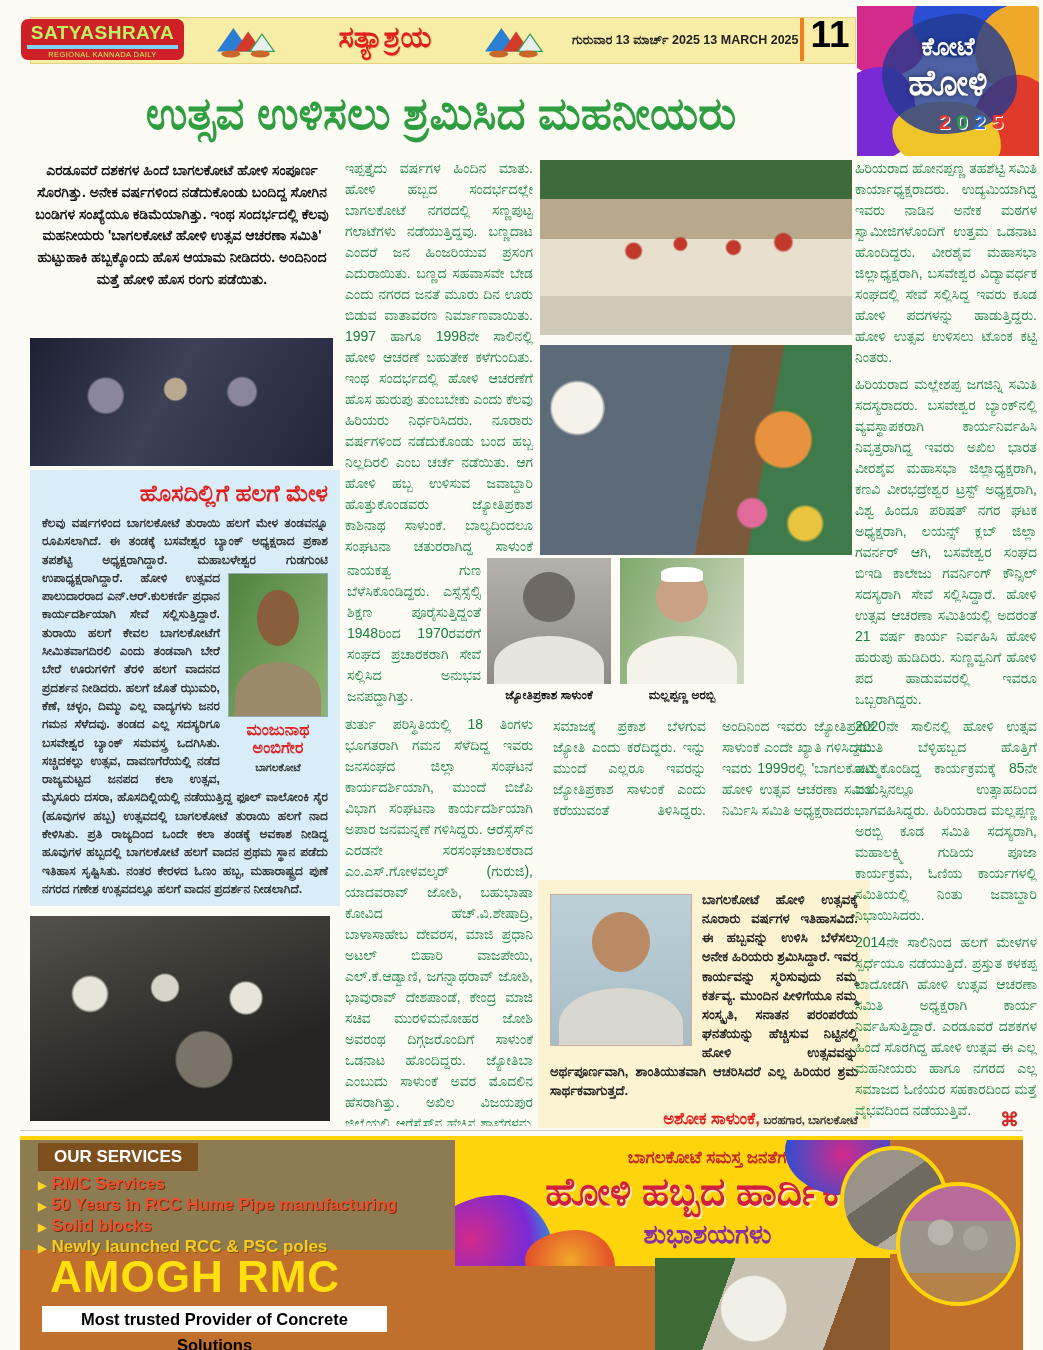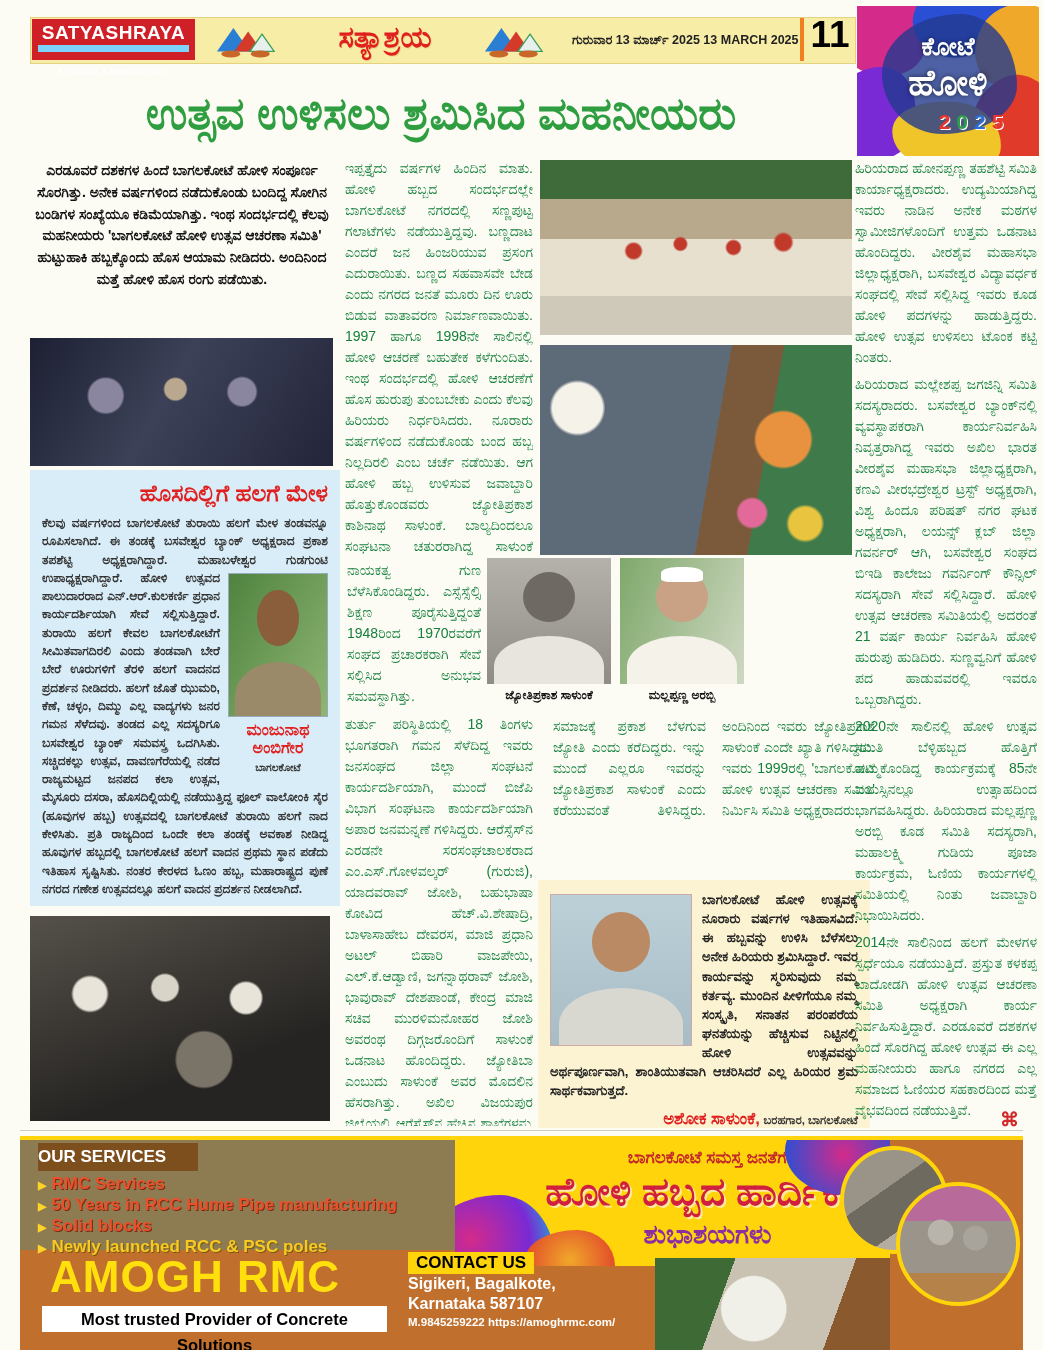--- a/index.html
+++ b/index.html
@@ -3,23 +3,23 @@
 <meta charset="utf-8">
 <style>
   html,body{margin:0;padding:0;}
   body{width:1043px;height:1350px;position:relative;background:#fcfbf4;
        font-family:"Liberation Sans",sans-serif;color:#1a1a1a;overflow:hidden;}
   .abs{position:absolute;}
   .txt{overflow:hidden;text-align:justify;}
 
   
   .head-strip{left:30px;top:17px;width:824px;height:45px;background:#f8eda6;border:1px solid #e3d27f;}
-  .mast-box{left:32px;top:19px;width:163px;height:41px;background:#cf2027;color:#ffffff;text-align:center;}
+  .mast-box{left:21px;top:19px;width:163px;height:41px;background:#cf2027;color:#bef264;text-align:center;border-radius:7px;}
   .mast-en{font-size:19px;font-weight:bold;letter-spacing:.5px;margin-top:3px;}
-  .mast-tag{font-size:7.5px;letter-spacing:.4px;border-top:7px solid #7dd3fc;margin:1px 6px 0;padding-top:15px;font-weight:bold;}
+  .mast-tag{font-size:7.5px;letter-spacing:.4px;border-top:4px solid #7dd3fc;margin:1px 6px 0;padding-top:1px;}
   .mast-kn{left:300px;top:21px;width:170px;font-size:29px;font-weight:bold;color:#e01f1f;text-align:center;text-shadow:1px 1px 0 #b3860a33;}
   .date-kn{left:572px;top:33px;font-size:12.5px;font-weight:bold;color:#222;}
   .pg-div{left:800px;top:18px;width:4px;height:43px;background:#f07f1f;}
   .pg-num{left:808px;top:14px;width:44px;font-size:37px;font-weight:bold;color:#000;text-align:center;}
   .m-icon{top:22px;width:78px;height:38px;}
 
   
   .holi{left:857px;top:6px;width:182px;height:150px;background:#fff;overflow:hidden;}
   .blob{position:absolute;border-radius:58% 42% 55% 45%/50% 60% 40% 50%;}
   .holi-t1{left:0;top:26px;width:182px;font-size:25px;font-weight:bold;color:#fff;text-align:center;text-shadow:0 0 4px #0008;z-index:5;}
@@ -112,21 +112,21 @@
   .op-name{font-size:16.5px;font-weight:bold;color:#e01f1f;}
   .op-suffix{font-size:11.5px;color:#333;}
 
   
   .hrline{left:20px;top:1130px;width:1003px;height:1px;background:#cfcabb;}
 
   
   .adwrap{left:20px;top:1136px;width:1003px;height:214px;background:#c06f2c;border-top:4px solid #ffd40a;box-sizing:border-box;overflow:hidden;}
   .svc-panel{left:0;top:0;width:440px;height:110px;background:#8d7b52;}
   .svc-title{left:18px;top:3px;width:160px;height:28px;background:#7d4f1d;color:#fff;font-size:17px;font-weight:bold;
-             text-align:left;line-height:28px;}
+             text-align:center;line-height:28px;}
   .svc-list{left:18px;top:34px;width:410px;}
   .svc{font-size:17px;font-weight:bold;line-height:19px;white-space:nowrap;}
   .svc::before{content:"▶";color:#ffd327;font-size:11px;margin-right:5px;}
   .svc:nth-child(1) span{color:#e8512b;text-shadow:1px 1px 0 #7a2a10;}
   .svc:nth-child(2) span{color:#e8512b;text-shadow:1px 1px 0 #7a2a10;}
   .svc:nth-child(3) span{color:#e8512b;text-shadow:1px 1px 0 #7a2a10;}
   .svc:nth-child(4) span{color:#f7c922;text-shadow:1px 1px 0 #7a5a10;}
   .greet-panel{left:435px;top:0;width:435px;height:126px;background:#ffd40a;overflow:hidden;}
   .g1{margin:8px 0 0 70px;font-size:17px;font-weight:bold;color:#c3272b;text-align:center;}
   .g2{margin:2px 0 0 40px;font-size:39px;font-weight:bold;color:#d01f3f;text-align:center;text-shadow:2px 2px 0 #ffe9a0;}
@@ -208,21 +208,21 @@
         <span class="bb-place" style="display:block">ಬಾಗಲಕೋಟೆ</span>
       </span>
       <span>ಪಾಲುದಾರರಾದ ಎನ್.ಆರ್.ಕುಲಕರ್ಣಿ ಪ್ರಧಾನ ಕಾರ್ಯದರ್ಶಿಯಾಗಿ ಸೇವೆ ಸಲ್ಲಿಸುತ್ತಿದ್ದಾರೆ. ತುರಾಯಿ ಹಲಗೆ ಕೇವಲ ಬಾಗಲಕೋಟೆಗೆ ಸೀಮಿತವಾಗದಿರಲಿ ಎಂದು ತಂಡವಾಗಿ ಬೇರೆ ಬೇರೆ ಊರುಗಳಿಗೆ ತೆರಳಿ ಹಲಗೆ ವಾದನದ ಪ್ರದರ್ಶನ ನೀಡಿದರು. ಹಲಗೆ ಜೊತೆ ಝುಮರಿ, ಕೆಣೆ, ಚಳ್ಳಂ, ದಿಮ್ಮು ಎಲ್ಲ ವಾದ್ಯಗಳು ಜನರ ಗಮನ ಸೆಳೆದವು. ತಂಡದ ಎಲ್ಲ ಸದಸ್ಯರಿಗೂ ಬಸವೇಶ್ವರ ಬ್ಯಾಂಕ್ ಸಮವಸ್ತ್ರ ಒದಗಿಸಿತು. ಸಚ್ಚಿದಕಲ್ಲು ಉತ್ಸವ, ದಾವಣಗೆರೆಯಲ್ಲಿ ನಡೆದ ರಾಜ್ಯಮಟ್ಟದ ಜನಪದ ಕಲಾ ಉತ್ಸವ, ಮೈಸೂರು ದಸರಾ, ಹೊಸದಿಲ್ಲಿಯಲ್ಲಿ ನಡೆಯುತ್ತಿದ್ದ ಫೂಲ್ ವಾಲೋಂಕಿ ಸೈರ (ಹೂವುಗಳ ಹಬ್ಬ) ಉತ್ಸವದಲ್ಲಿ ಬಾಗಲಕೋಟೆ ತುರಾಯಿ</span>
       <span>ಹಲಗೆ ನಾದ ಕೇಳಿಸಿತು. ಪ್ರತಿ ರಾಜ್ಯದಿಂದ ಒಂದೇ ಕಲಾ ತಂಡಕ್ಕೆ ಅವಕಾಶ ನೀಡಿದ್ದ ಹೂವುಗಳ ಹಬ್ಬದಲ್ಲಿ ಬಾಗಲಕೋಟೆ ಹಲಗೆ ವಾದನ ಪ್ರಥಮ ಸ್ಥಾನ ಪಡೆದು ಇತಿಹಾಸ ಸೃಷ್ಟಿಸಿತು. ನಂತರ ಕೇರಳದ ಓಣಂ ಹಬ್ಬ, ಮಹಾರಾಷ್ಟ್ರದ ಪುಣೆ ನಗರದ ಗಣೇಶ ಉತ್ಸವದಲ್ಲೂ ಹಲಗೆ ವಾದನ ಪ್ರದರ್ಶನ ನೀಡಲಾಗಿದೆ.</span>
     </div>
   </div>
 
   <div class="abs photo ph-drum"></div>
 
   <div class="abs bodytx txt col2a">ಇಪ್ಪತ್ತೈದು ವರ್ಷಗಳ ಹಿಂದಿನ ಮಾತು. ಹೋಳಿ ಹಬ್ಬದ ಸಂದರ್ಭದಲ್ಲೇ ಬಾಗಲಕೋಟೆ ನಗರದಲ್ಲಿ ಸಣ್ಣಪುಟ್ಟ ಗಲಾಟೆಗಳು ನಡೆಯುತ್ತಿದ್ದವು. ಬಣ್ಣದಾಟ ಎಂದರೆ ಜನ ಹಿಂಜರಿಯುವ ಪ್ರಸಂಗ ಎದುರಾಯಿತು. ಬಣ್ಣದ ಸಹವಾಸವೇ ಬೇಡ ಎಂದು ನಗರದ ಜನತೆ ಮೂರು ದಿನ ಊರು ಬಿಡುವ ವಾತಾವರಣ ನಿರ್ಮಾಣವಾಯಿತು. 1997 ಹಾಗೂ 1998ನೇ ಸಾಲಿನಲ್ಲಿ ಹೋಳಿ ಆಚರಣೆ ಬಹುತೇಕ ಕಳೆಗುಂದಿತು. ಇಂಥ ಸಂದರ್ಭದಲ್ಲಿ ಹೋಳಿ ಆಚರಣೆಗೆ ಹೊಸ ಹುರುಪು ತುಂಬಬೇಕು ಎಂದು ಕೆಲವು ಹಿರಿಯರು ನಿರ್ಧರಿಸಿದರು. ನೂರಾರು ವರ್ಷಗಳಿಂದ ನಡೆದುಕೊಂಡು ಬಂದ ಹಬ್ಬ ನಿಲ್ಲದಿರಲಿ ಎಂಬ ಚರ್ಚೆ ನಡೆಯಿತು. ಆಗ ಹೋಳಿ ಹಬ್ಬ ಉಳಿಸುವ ಜವಾಬ್ದಾರಿ ಹೊತ್ತುಕೊಂಡವರು ಜ್ಯೋತಿಪ್ರಕಾಶ ಕಾಶಿನಾಥ ಸಾಳುಂಕೆ. ಬಾಲ್ಯದಿಂದಲೂ ಸಂಘಟನಾ ಚತುರರಾಗಿದ್ದ ಸಾಳುಂಕೆ ಹೈಸ್ಕೂಲಿನಲ್ಲಿ ಹಾಕಿ ಪಟುವಾಗಿ, ರಾಷ್ಟ್ರೀಯ ಸ್ವಯಂ ಸೇವಕ ಸಂಘದ ಸ್ವಯಂ ಸೇವಕರಾಗಿ</div>
-  <div class="abs bodytx txt col2b">ನಾಯಕತ್ವ ಗುಣ ಬೆಳೆಸಿಕೊಂಡಿದ್ದರು. ಎಸ್ಸೆಸ್ಸೆಲ್ಸಿ ಶಿಕ್ಷಣ ಪೂರೈಸುತ್ತಿದ್ದಂತೆ 1948ರಿಂದ 1970ರವರೆಗೆ ಸಂಘದ ಪ್ರಚಾರಕರಾಗಿ ಸೇವೆ ಸಲ್ಲಿಸಿದ ಅನುಭವ ಸಮವಸ್ದಾಗಿತ್ತು.</div>
+  <div class="abs bodytx txt col2b">ನಾಯಕತ್ವ ಗುಣ ಬೆಳೆಸಿಕೊಂಡಿದ್ದರು. ಎಸ್ಸೆಸ್ಸೆಲ್ಸಿ ಶಿಕ್ಷಣ ಪೂರೈಸುತ್ತಿದ್ದಂತೆ 1948ರಿಂದ 1970ರವರೆಗೆ ಸಂಘದ ಪ್ರಚಾರಕರಾಗಿ ಸೇವೆ ಸಲ್ಲಿಸಿದ ಅನುಭವ ಜನಪದ್ದಾಗಿತ್ತು.</div>
   <div class="abs bodytx txt col2c">ತುರ್ತು ಪರಿಸ್ಥಿತಿಯಲ್ಲಿ 18 ತಿಂಗಳು ಭೂಗತರಾಗಿ ಗಮನ ಸೆಳೆದಿದ್ದ ಇವರು ಜನಸಂಘದ ಜಿಲ್ಲಾ ಸಂಘಟನೆ ಕಾರ್ಯದರ್ಶಿಯಾಗಿ, ಮುಂದೆ ಬಿಜೆಪಿ ವಿಭಾಗ ಸಂಘಟನಾ ಕಾರ್ಯದರ್ಶಿಯಾಗಿ ಅಪಾರ ಜನಮನ್ನಣೆ ಗಳಿಸಿದ್ದರು. ಆರೆಸ್ಸೆಸ್‌ನ ಎರಡನೇ ಸರಸಂಘಚಾಲಕರಾದ ಎಂ.ಎಸ್.ಗೋಳವಲ್ಕರ್ (ಗುರುಜಿ), ಯಾದವರಾವ್ ಜೋಶಿ, ಬಹುಭಾಷಾ ಕೋವಿದ ಹೆಚ್.ವಿ.ಶೇಷಾದ್ರಿ, ಬಾಳಾಸಾಹೇಬ ದೇವರಸ, ಮಾಜಿ ಪ್ರಧಾನಿ ಅಟಲ್ ಬಿಹಾರಿ ವಾಜಪೇಯಿ, ಎಲ್.ಕೆ.ಆಡ್ವಾಣಿ, ಜಗನ್ನಾಥರಾವ್ ಜೋಶಿ, ಭಾವುರಾವ್ ದೇಶಪಾಂಡೆ, ಕೇಂದ್ರ ಮಾಜಿ ಸಚಿವ ಮುರಳಿಮನೋಹರ ಜೋಶಿ ಅವರಂಥ ದಿಗ್ಗಜರೊಂದಿಗೆ ಸಾಳುಂಕೆ ಒಡನಾಟ ಹೊಂದಿದ್ದರು. ಜ್ಯೋತಿಬಾ ಎಂಬುದು ಸಾಳುಂಕೆ ಅವರ ಮೊದಲಿನ ಹೆಸರಾಗಿತ್ತು. ಅಖಿಲ ವಿಜಯಪುರ ಜಿಲ್ಲೆಯಲ್ಲಿ ಆರೆಸ್ಸೆಸ್‌ನ ಹೆಚ್ಚಿನ ಶಾಖೆಗಳನ್ನು ರೂಪಿಸಲು ಕಾರಣರಾದ ಸಾಳುಂಕೆ ಅವರನ್ನು ಸ್ವತಃ ಗುರೂಜಿ,</div>
 
   <div class="abs photo ph-proc"></div>
   <div class="abs photo ph-stage"></div>
 
   <div class="abs prow">
     <div class="pcell">
       <div class="sil p-gray"></div>
       <div class="pcap">ಜ್ಯೋತಿಪ್ರಕಾಶ ಸಾಳುಂಕೆ</div>
     </div>
@@ -275,25 +275,19 @@
       <div class="blob" style="left:70px;top:90px;width:90px;height:60px;background:radial-gradient(circle at 50% 50%,#f0a82a,#e03a2a);"></div>
       <div class="blob" style="left:330px;top:-35px;width:130px;height:90px;background:radial-gradient(circle at 45% 55%,#d42a8a,#2a4fd4 70%);"></div>
       <div class="g1">ಬಾಗಲಕೋಟೆ ಸಮಸ್ತ ಜನತೆಗೆ</div>
       <div class="g2">ಹೋಳಿ ಹಬ್ಬದ ಹಾರ್ದಿಕ</div>
       <div class="g3">ಶುಭಾಶಯಗಳು</div>
     </div>
 
     <div class="abs amogh">AMOGH RMC</div>
     <div class="abs slogan">Most trusted Provider of Concrete Solutions</div>
 
-    <div class="abs contact">
-      <span class="c-title">CONTACT US</span>
-      <div class="c-line">Sigikeri, Bagalkote,</div>
-      <div class="c-line">Karnataka 587107</div>
-      <div class="c-small">M.9845259222 https://amoghrmc.com/</div>
-    </div>
 
     <div class="abs photo truck ph-truck"></div>
     <div class="abs photo circ circ1 ph-blocks"></div>
     <div class="abs photo circ circ2 ph-pipes"></div>
   </div>
 
 </div>
 
 </body></html>

